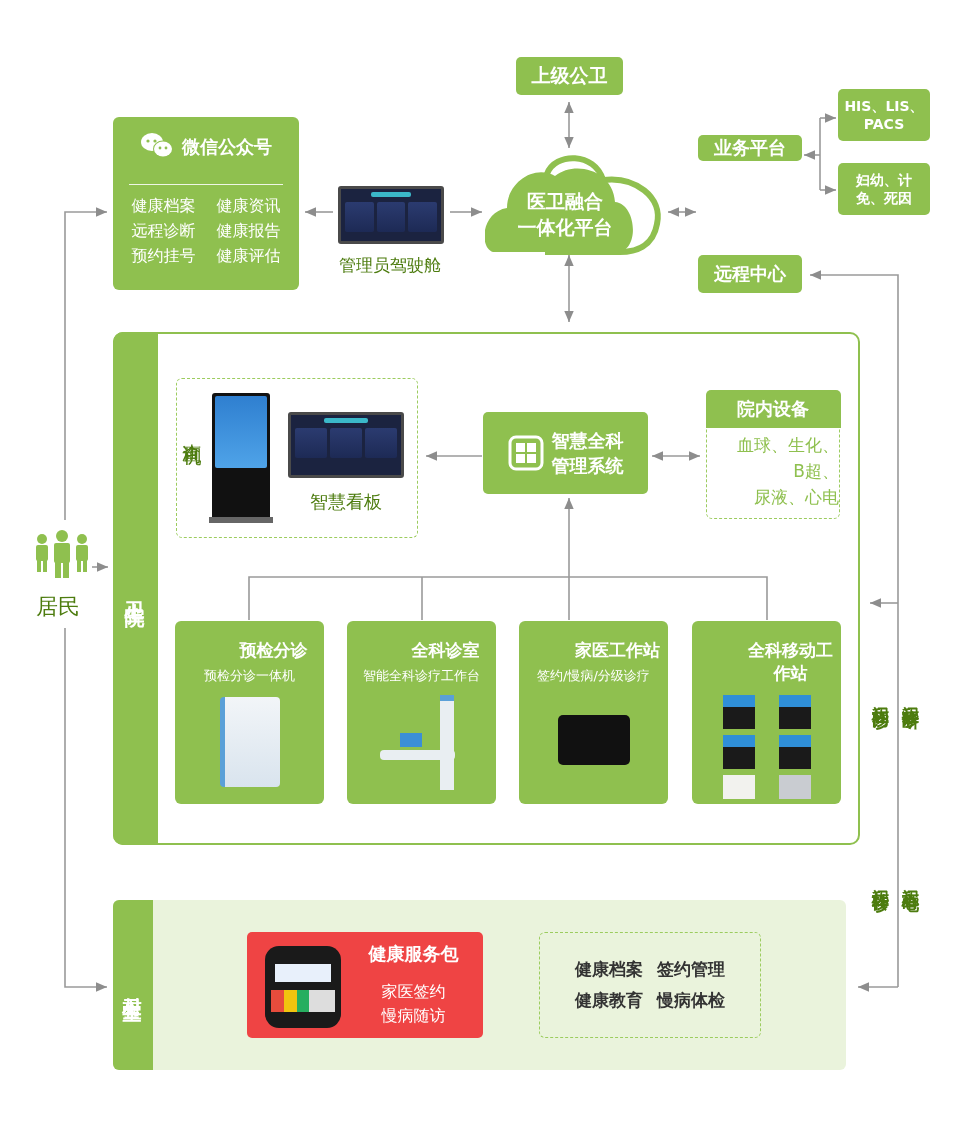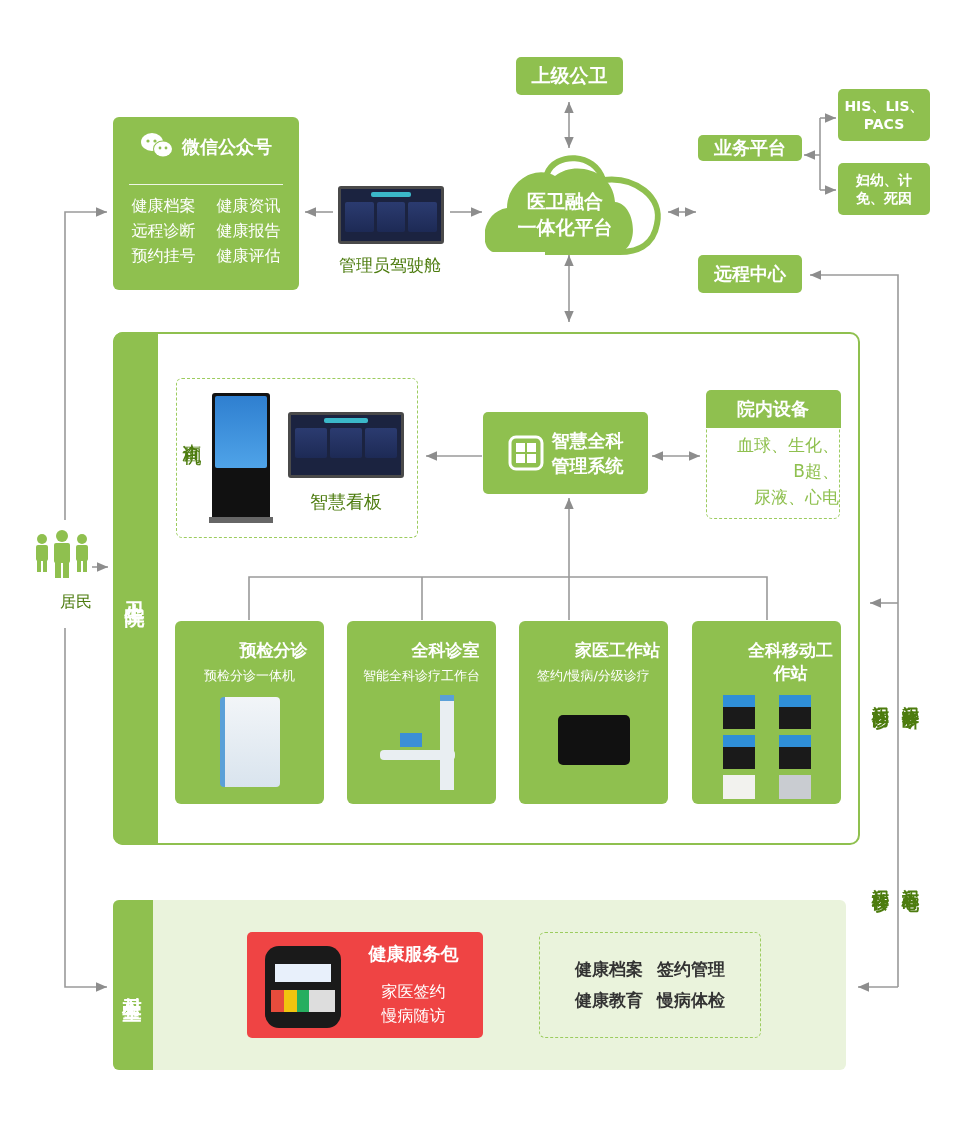--- a/index.html
+++ b/index.html
@@ -149,21 +149,21 @@
     <circle cx="29" cy="6" r="6"></circle>
       <rect x="21" y="13" width="16" height="20" rx="2"></rect>
       <rect x="22" y="31" width="6" height="17"></rect>
       <rect x="30" y="31" width="6" height="17"></rect>
     <circle cx="49" cy="9" r="5"></circle>
       <rect x="43" y="15" width="12" height="16" rx="2"></rect>
       <rect x="44" y="29" width="4" height="13"></rect>
       <rect x="50" y="29" width="4" height="13"></rect>
   </g>
 </svg>
-<div class="abs dark" style="left:36px;top:592px;width:56px;text-align:right;font-size:16px;">居民</div>
+<div class="abs dark" style="left:36px;top:592px;width:56px;text-align:left;font-size:22px;">居民</div>
 
 <div id="main-frame" class="abs"></div>
 <div id="main-side" class="abs vtext">卫生院</div>
 
 <div class="abs dashed" style="left:176px;top:378px;width:242px;height:160px;"></div>
 <div class="abs dark vtext" style="left:180px;top:428px;font-size:19px;">查询机</div>
 <div class="abs" style="left:212px;top:393px;width:58px;height:130px;background:#111;border-radius:3px;">
   <div style="margin:3px 3px 0;height:72px;background:linear-gradient(#2f7fd0,#4fa3e8);border-radius:2px;"></div>
   <div style="position:absolute;bottom:0;left:-3px;right:-3px;height:6px;background:#666;"></div>
 </div>

